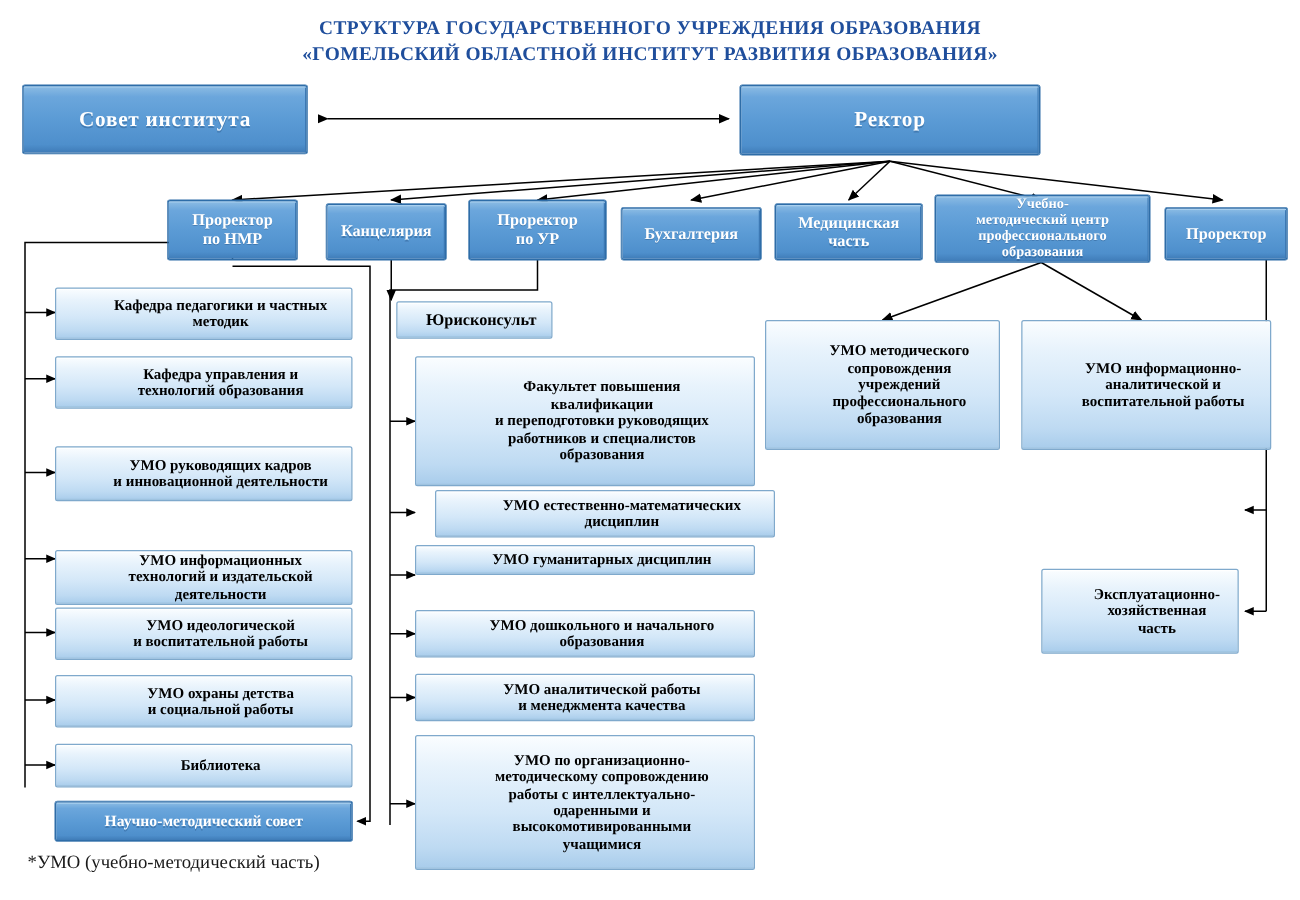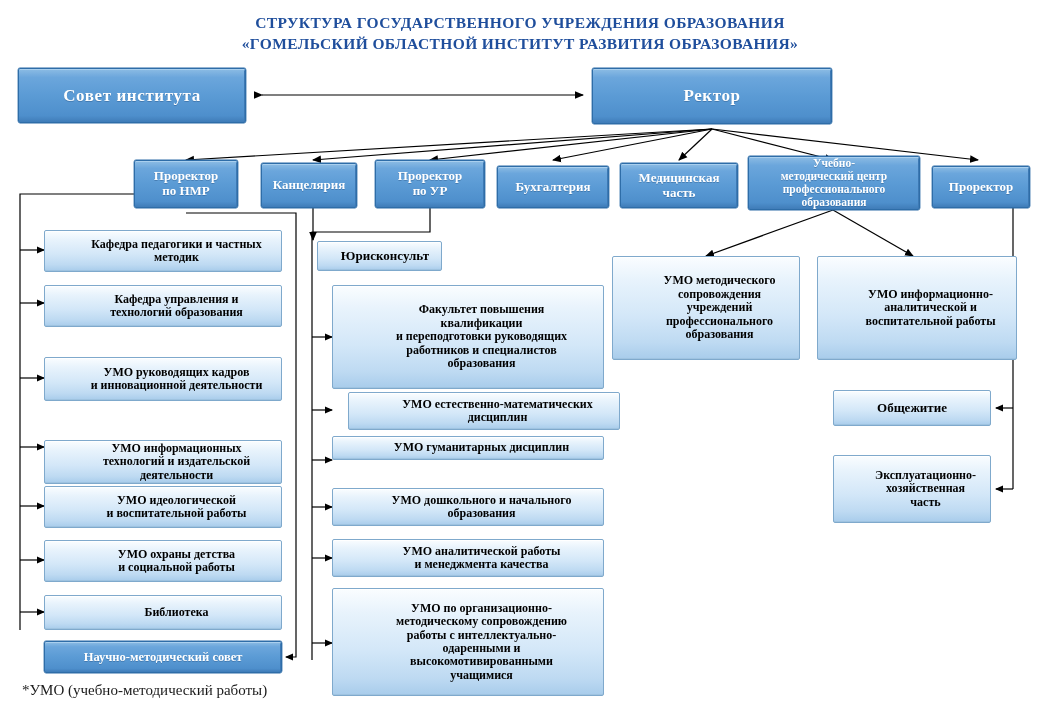--- a/index.html
+++ b/index.html
@@ -246,23 +246,20 @@
   </div>
 
   <div class="box light f12" style="left:612px; top:256px; width:188px; height:104px;">
     <span class="t">УМО методического<br>сопровождения<br>учреждений<br>профессионального<br>образования</span>
   </div>
 
   <div class="box light f12" style="left:817px; top:256px; width:200px; height:104px;">
     <span class="t">УМО информационно-<br>аналитической и<br>воспитательной работы</span>
   </div>
 
-  <div class="box light f13" style="left:833px; top:390px; width:158px; height:36px;">
-    <span class="t">Общежитие</span>
-  </div>
 
   <div class="box light f12" style="left:833px; top:455px; width:158px; height:68px;">
     <span class="t">Эксплуатационно-<br>хозяйственная<br>часть</span>
   </div>
 
-  <div id="footnote">*УМО (учебно-методический работы)</div>
+  <div id="footnote">*УМО (учебно-методический часть)</div>
 
 </div>
 
 </body></html>

